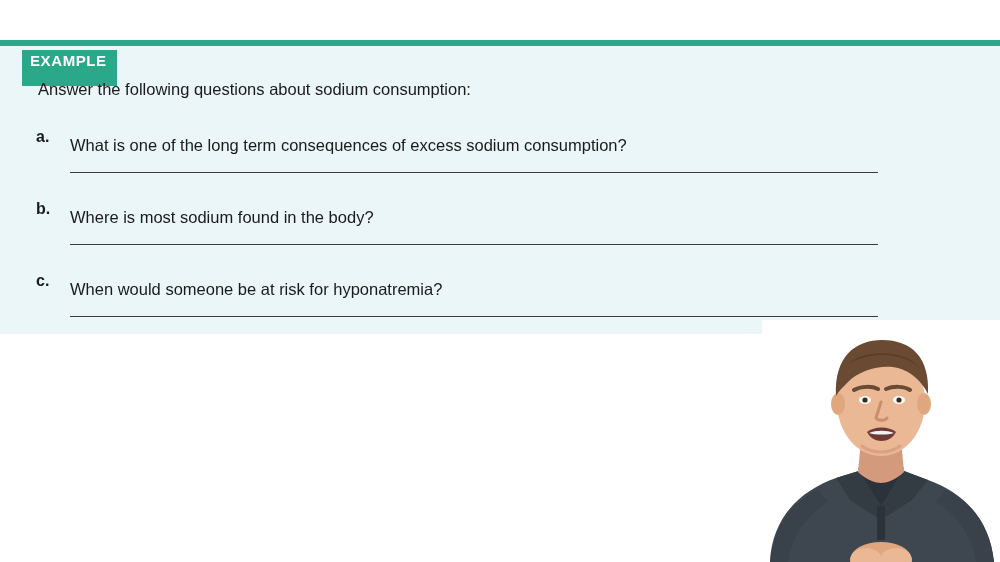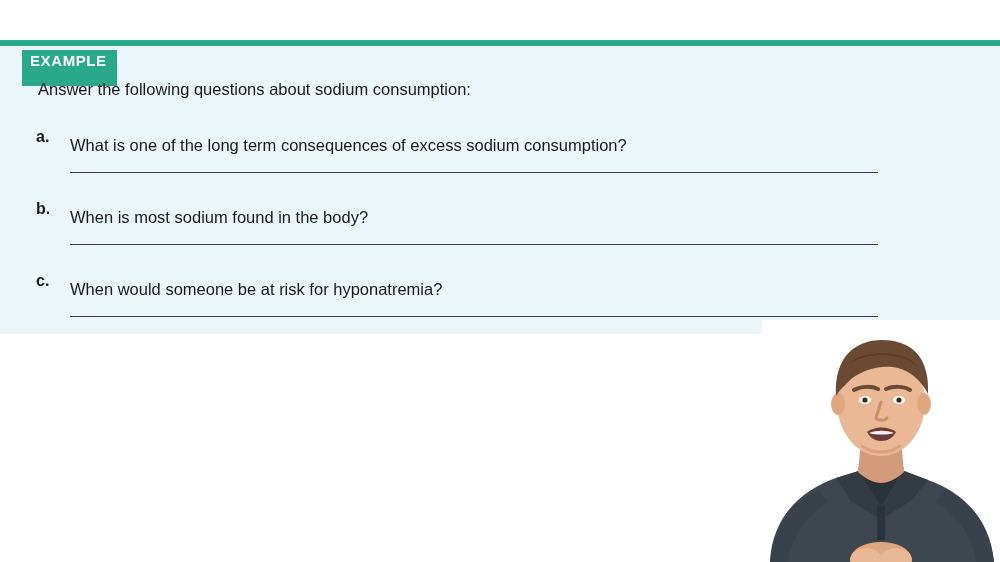--- a/index.html
+++ b/index.html
@@ -131,21 +131,21 @@
   <div class="prompt">Answer the following questions about sodium consumption:</div>
 
   <div class="question q-a">
     <span class="q-letter">a.</span>
     <span class="q-text">What is one of the long term consequences of excess sodium consumption?</span>
     <div class="answer-line"></div>
   </div>
 
   <div class="question q-b">
     <span class="q-letter">b.</span>
-    <span class="q-text">When is most sodium found in the body?</span>
+    <span class="q-text">Where is most sodium found in the body?</span>
     <div class="answer-line"></div>
   </div>
 
   <div class="question q-c">
     <span class="q-letter">c.</span>
     <span class="q-text">When would someone be at risk for hyponatremia?</span>
     <div class="answer-line"></div>
   </div>
 
   <div class="presenter">

